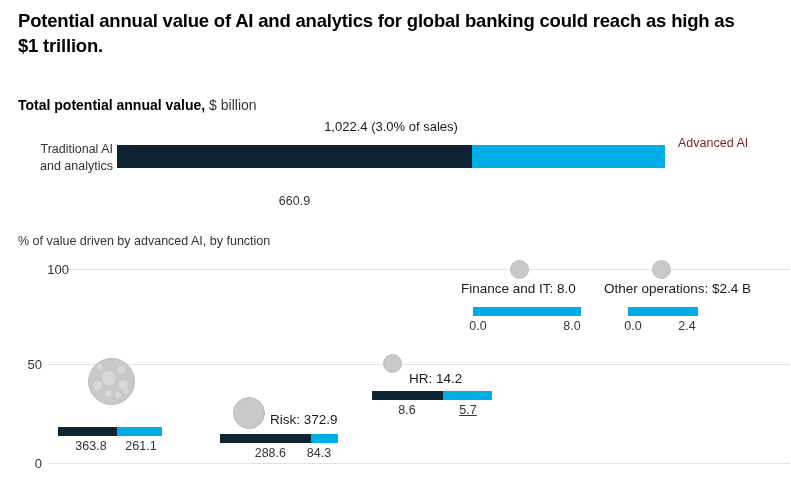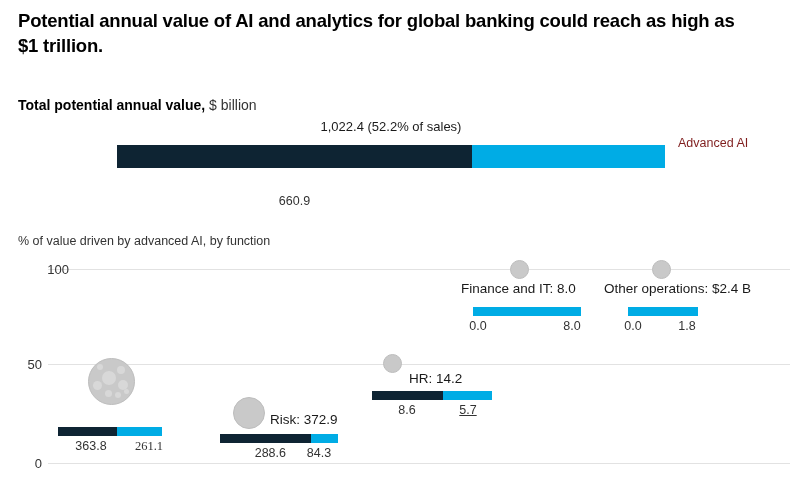--- a/index.html
+++ b/index.html
@@ -92,22 +92,23 @@
 
 <div class="stage">
 
   <div class="abs title">Potential annual value of AI and analytics for global banking could reach as high as $1 trillion.</div>
 
   <div class="abs subtitle">
     <span>Total potential annual value,</span>
     <span class="unit">$ billion</span>
   </div>
 
-  <div class="abs total-top-value">1,022.4 (52.2% of sales)</div>
+  <div class="abs total-top-value">1,022.4 (3.0% of sales)</div>
 
+  <div class="abs total-label">Traditional AI and analytics</div>
 
   <div class="abs total-bar" style="width:548px;">
     <div class="seg-dark" style="width:355px;"></div>
     <div class="seg-blue" style="width:193px;"></div>
   </div>
 
   <div class="abs total-right-label">Advanced AI</div>
   <div class="abs total-val-dark">660.9</div>
 
   <div class="abs section2-label">% of value driven by advanced AI, by function</div>
@@ -129,21 +130,21 @@
   <div class="fn-num" style="left:463px;top:319px;width:30px;">0.0</div>
   <div class="fn-num" style="left:557px;top:319px;width:30px;">8.0</div>
 
   <div class="abs bubble" style="left:652px;top:260px;width:19px;height:19px;"></div>
   <div class="abs fn-name" style="left:604px;top:281px;">Other operations: $2.4 B</div>
   <div class="abs fn-bar" style="left:628px;top:307px;width:70px;">
     <div class="d" style="width:0px;"></div>
     <div class="b" style="width:70px;"></div>
   </div>
   <div class="fn-num" style="left:618px;top:319px;width:30px;">0.0</div>
-  <div class="fn-num" style="left:672px;top:319px;width:30px;">1.8</div>
+  <div class="fn-num" style="left:672px;top:319px;width:30px;">2.4</div>
 
   <div class="abs bubble" style="left:383px;top:354px;width:19px;height:19px;"></div>
   <div class="abs fn-name" style="left:409px;top:371px;">HR: 14.2</div>
   <div class="abs fn-bar" style="left:372px;top:391px;width:120px;">
     <div class="d" style="width:71px;"></div>
     <div class="b" style="width:49px;"></div>
   </div>
   <div class="fn-num" style="left:392px;top:403px;width:30px;">8.6</div>
   <div class="fn-num" style="left:453px;top:403px;width:30px;text-decoration:underline;">5.7</div>
 
@@ -155,21 +156,21 @@
     <span class="dot" style="left:16px;top:31px;width:7px;height:7px;"></span>
     <span class="dot" style="left:8px;top:5px;width:6px;height:6px;"></span>
     <span class="dot" style="left:26px;top:33px;width:6px;height:6px;"></span>
     <span class="dot" style="left:35px;top:30px;width:5px;height:5px;"></span>
   </div>
   <div class="abs fn-bar" style="left:58px;top:427px;width:104px;">
     <div class="d" style="width:59px;"></div>
     <div class="b" style="width:45px;"></div>
   </div>
   <div class="fn-num" style="left:72px;top:439px;width:38px;">363.8</div>
-  <div class="fn-num" style="left:130px;top:439px;width:38px;font-family:Liberation Serif, serif;">261.1</div>
+  <div class="fn-num" style="left:122px;top:439px;width:38px;">261.1</div>
 
   <div class="abs bubble" style="left:233px;top:397px;width:32px;height:32px;"></div>
   <div class="abs fn-name" style="left:270px;top:412px;">Risk: 372.9</div>
   <div class="abs fn-bar" style="left:220px;top:434px;width:118px;">
     <div class="d" style="width:91px;"></div>
     <div class="b" style="width:27px;"></div>
   </div>
   <div class="fn-num" style="left:248px;top:446px;width:38px;text-align:right;">288.6</div>
   <div class="fn-num" style="left:300px;top:446px;width:38px;">84.3</div>
 

